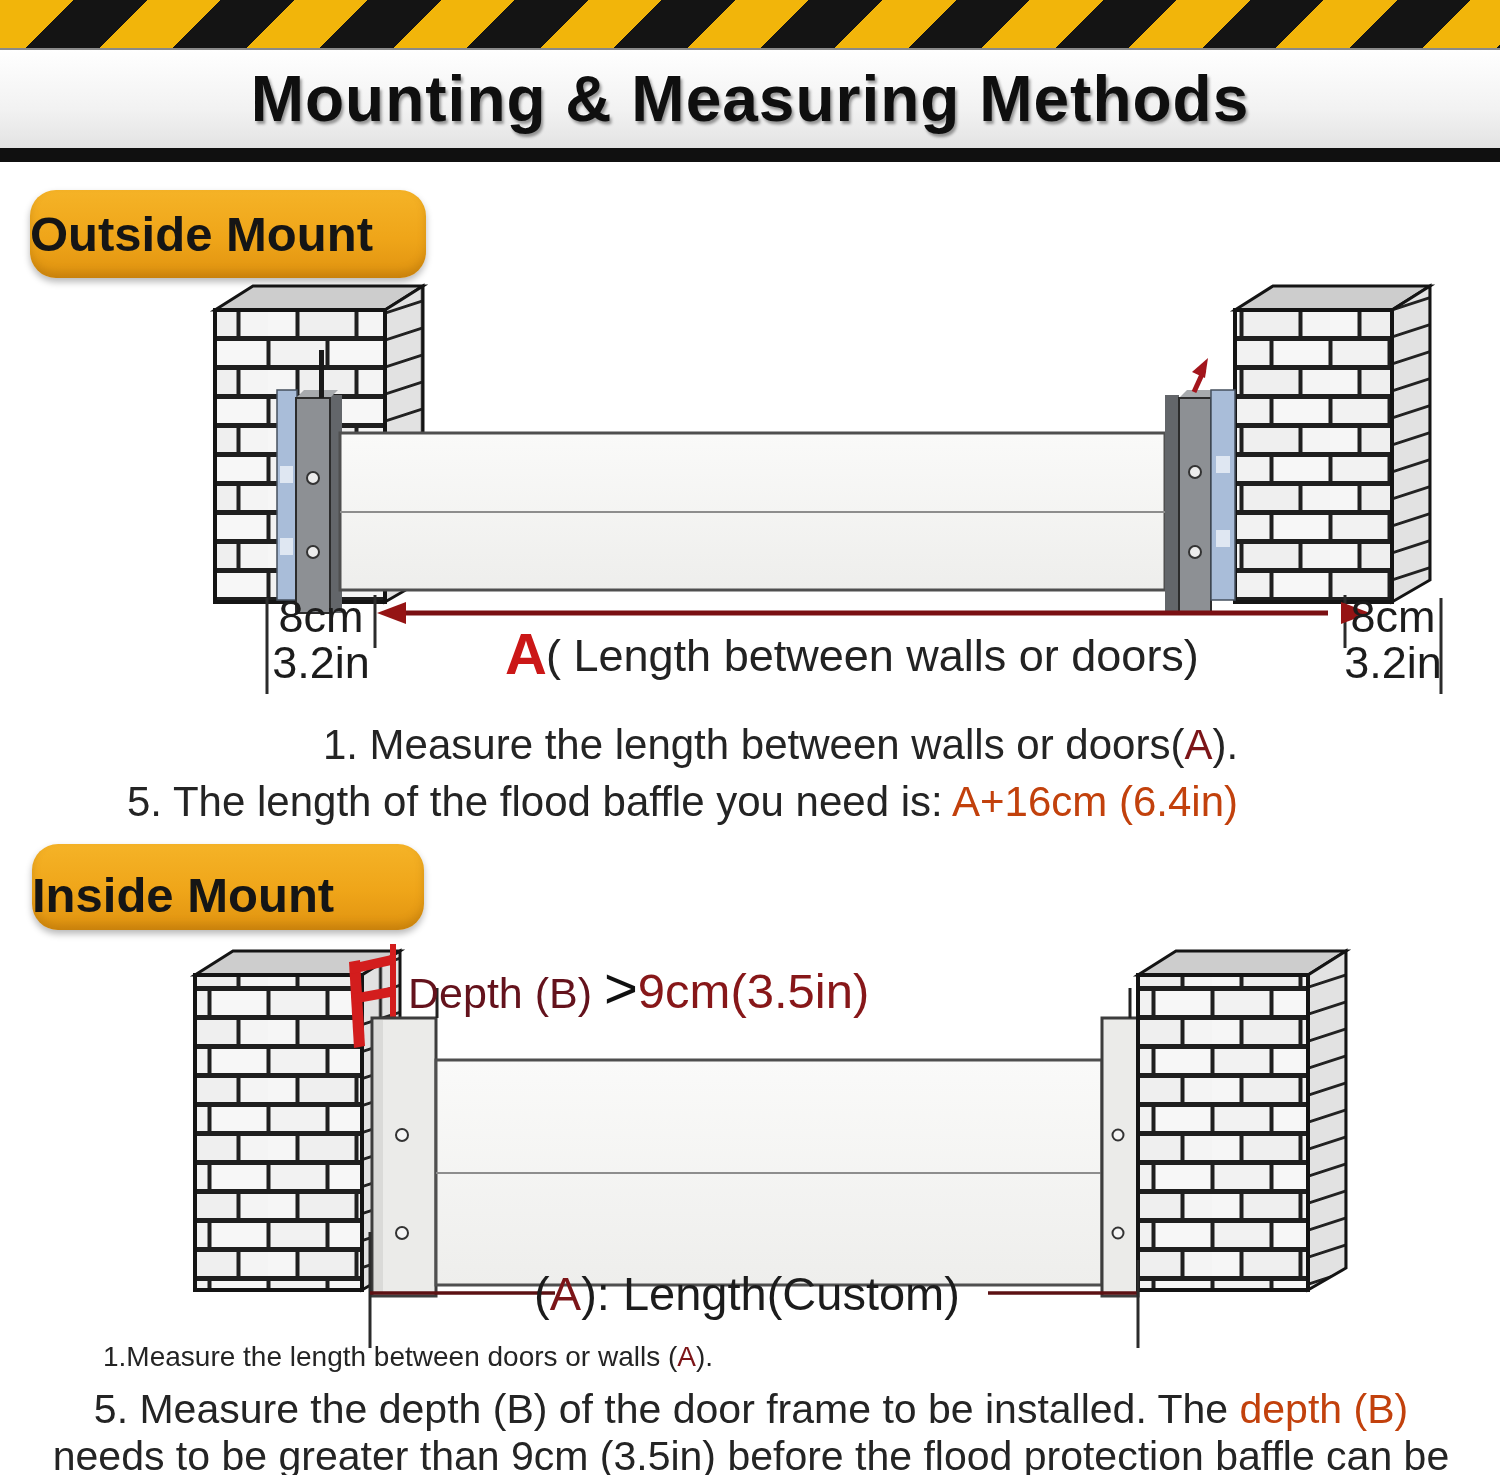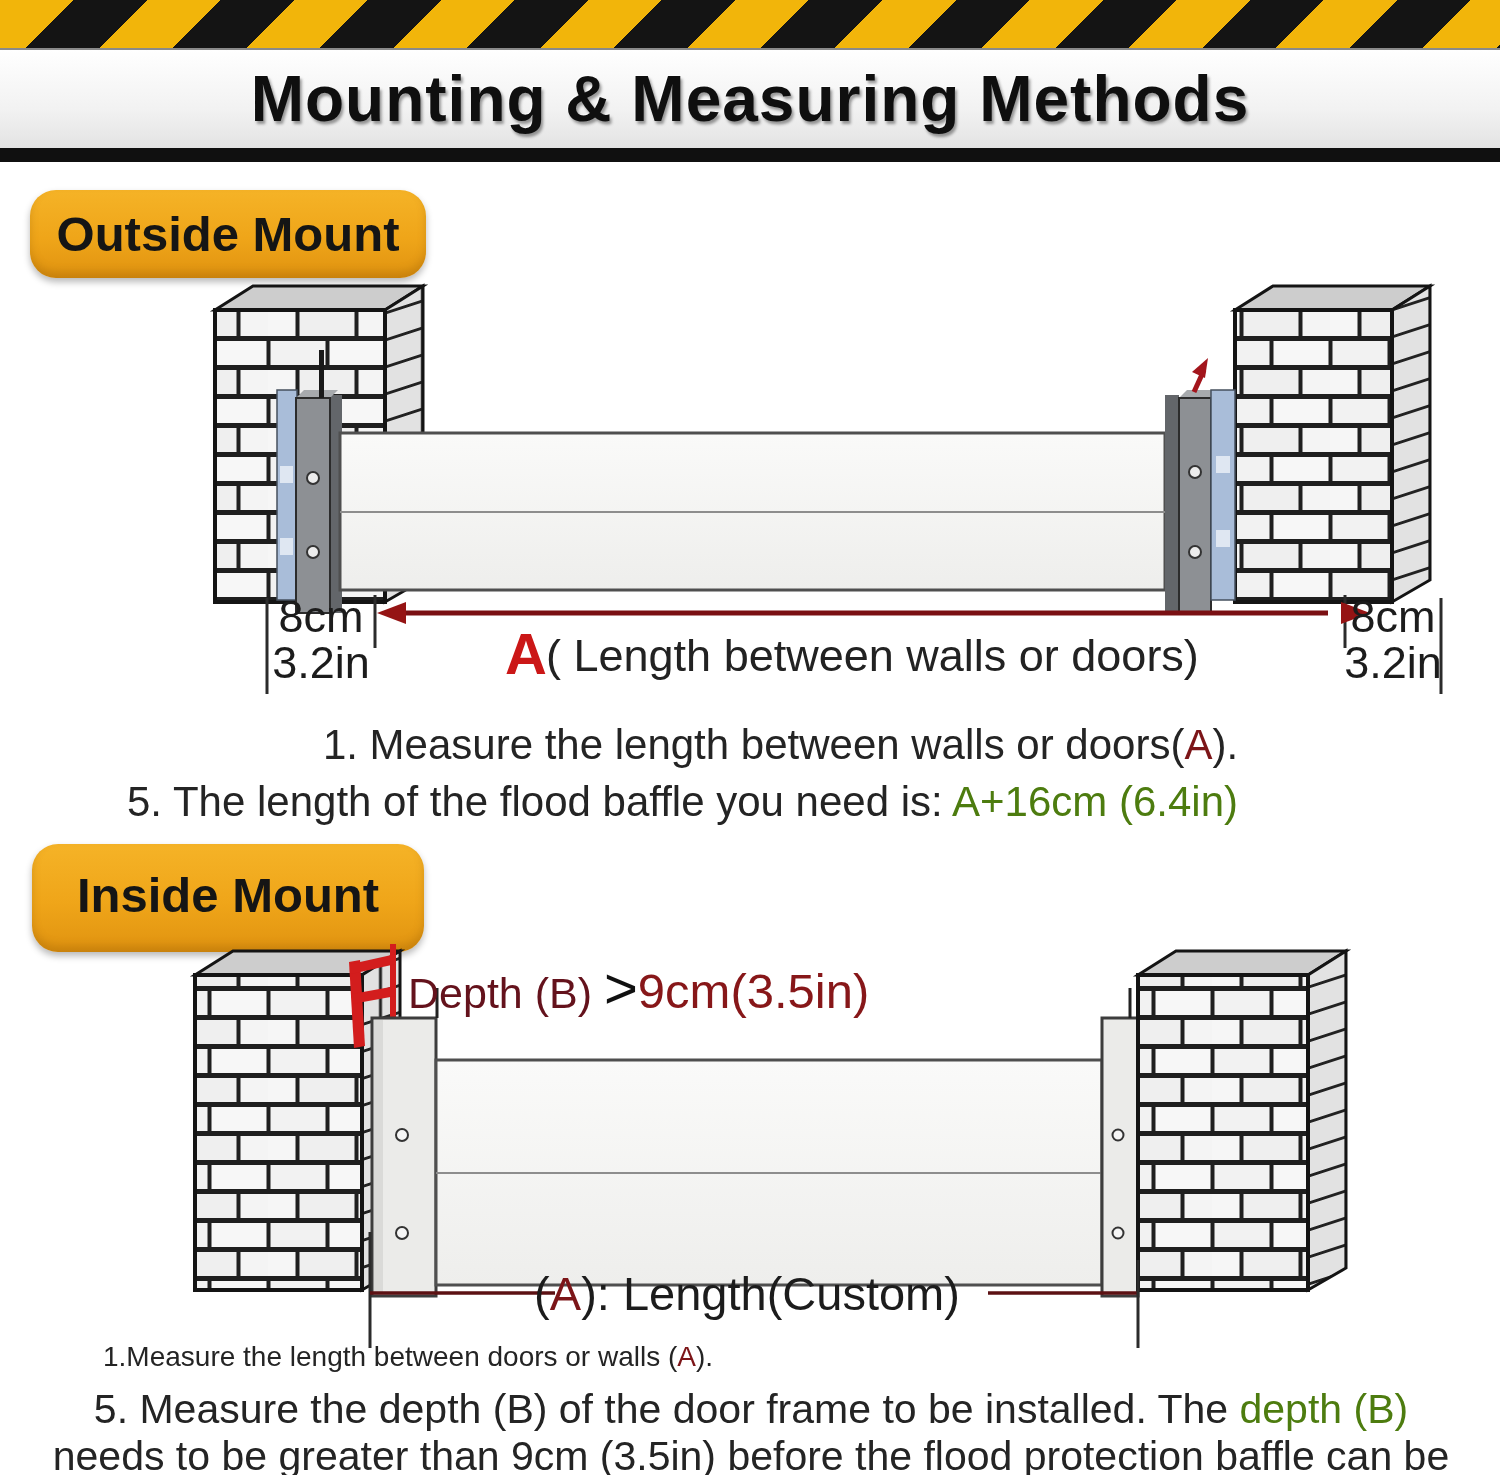--- a/index.html
+++ b/index.html
@@ -13,38 +13,38 @@
 
   .titleband { position:absolute; left:0; top:50px; width:1500px; height:98px;
                background:linear-gradient(180deg,#ffffff 0%,#f2f2f2 60%,#e3e3e3 100%);
                display:flex; align-items:center; justify-content:center; }
   .title { font-size:64px; font-weight:bold; color:#0f0f0f; letter-spacing:1px;
            text-shadow:2px 3px 3px rgba(0,0,0,0.38), -1px -1px 0 rgba(255,255,255,0.7); }
 
   .blackbar { position:absolute; left:0; top:148px; width:1500px; height:14px; background:#101010; }
 
   .badge { position:absolute; background:linear-gradient(180deg,#f5b327 0%,#efa519 55%,#e09310 100%);
-           border-radius:26px; color:#151515; text-align:center;
+           border-radius:26px; color:#151515; text-align:left;
            box-shadow:0 4px 7px rgba(0,0,0,0.28), inset 0 -6px 9px rgba(135,82,0,0.28);
            font-weight:600; }
   .badge-outside { left:30px; top:190px; width:396px; height:88px; line-height:88px; font-size:49px; }
-  .badge-inside  { left:32px; top:844px; width:392px; height:108px; line-height:102px; font-size:49px; }
+  .badge-inside  { left:32px; top:844px; width:392px; height:86px; line-height:102px; font-size:49px; }
 
   .fig { position:absolute; }
   .fig-outside { left:150px; top:280px; width:1350px; height:420px; }
   .fig-inside  { left:150px; top:930px; width:1350px; height:430px; }
   svg text { font-family:"Liberation Sans", sans-serif; }
 
   .steps { position:absolute; color:#242424; }
   .steps p { margin:0; }
   .steps-outside { left:127px; top:716px; font-size:42px; line-height:57px;text-align:right; }
   .bottom-p1 { left:103px; top:1332px; font-size:28px; line-height:50px; }
   .bottom-p2 { left:45px; top:1386px; width:1412px; text-align:center; font-size:41px; line-height:47px; }
 
-  .maroon { color:#4d7c0f; }
+  .maroon { color:#c2410c; }
   .darkA  { color:#7c1518; }
 </style>
 </head>
 <body>
 
 <div class="page">
 
   <div class="hazard"></div>
 
   <div class="titleband">

